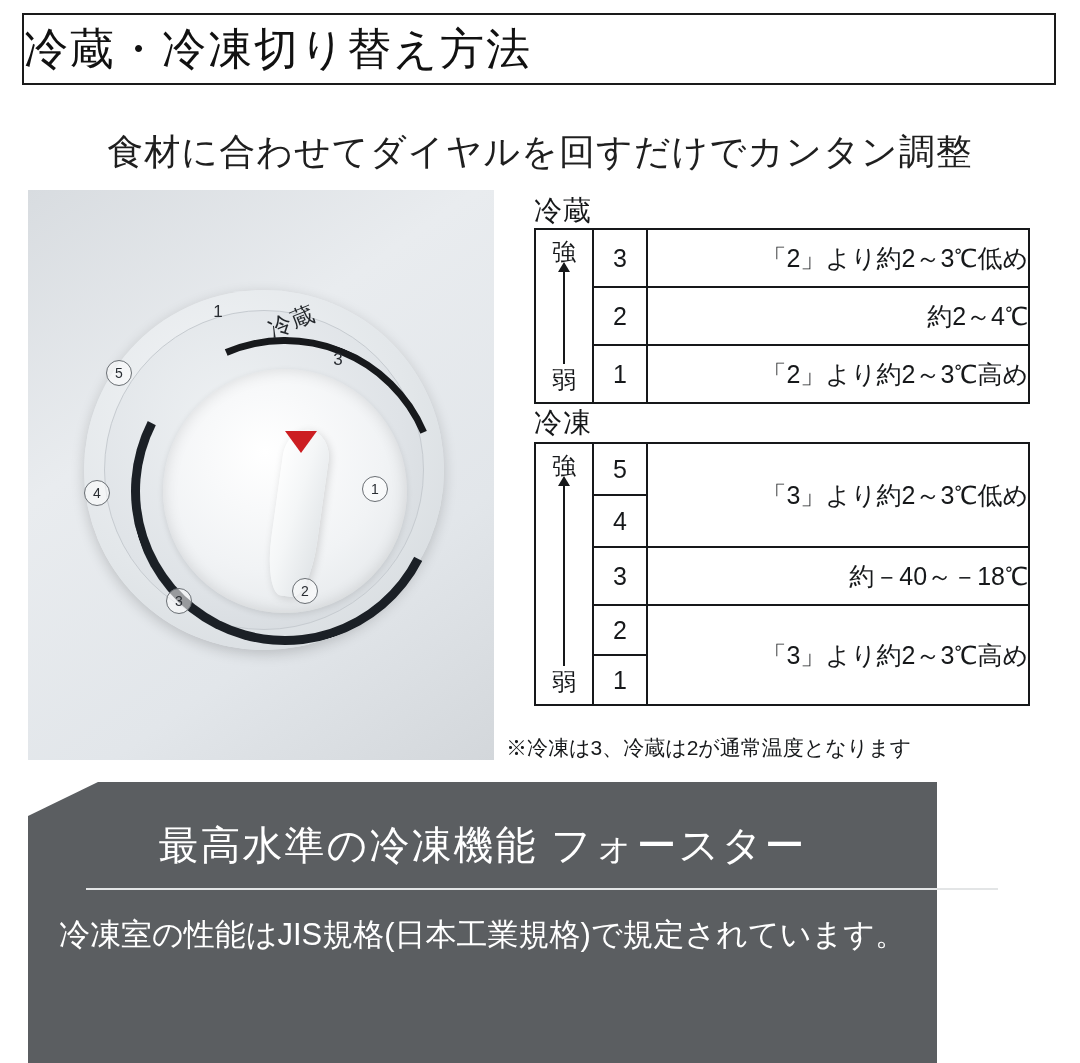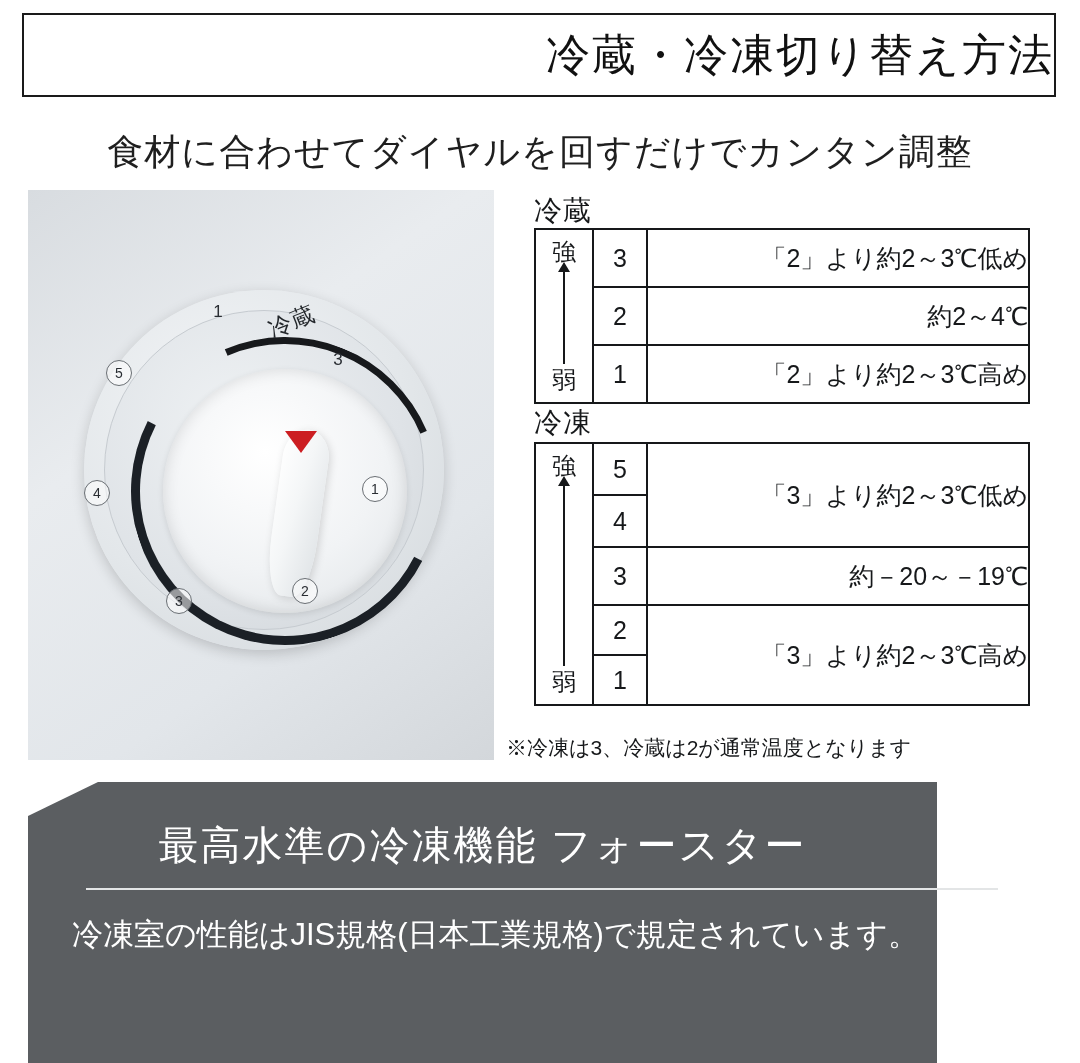--- a/index.html
+++ b/index.html
@@ -22,26 +22,26 @@
     height: 1063px;
     background: #ffffff;
   }
 
   
   .title-box {
     position: absolute;
     left: 22px;
     top: 13px;
     width: 1034px;
-    height: 84px;
+    height: 72px;
     border: 2px solid #1a1a1a;
     box-sizing: border-box;
     display: flex;
     align-items: center;
-    justify-content: flex-end;
+    justify-content: flex-start;
   }
   .title-text {
     font-size: 44px;
     letter-spacing: 2px;
     font-weight: 500;
     color: #111111;
     white-space: nowrap;
   }
 
   
@@ -264,21 +264,21 @@
   .divider {
     position: absolute;
     left: 58px;
     top: 106px;
     width: 912px;
     height: 2px;
     background: #e3e5e6;
   }
   .dark-line1 {
     position: absolute;
-    left: 13px;
+    left: 0;
     top: 132px;
     width: 100%;
     text-align: center;
     font-size: 31px;
     color: #ffffff;
     letter-spacing: 0px;
   }
   .dark-line2 {
     position: absolute;
     left: 0;
@@ -376,21 +376,21 @@
         <span class="weak">弱</span>
       </td>
       <td style="width:52px; height:50px;">5</td>
       <td class="desc" rowspan="2">「3」より約2～3℃低め</td>
     </tr>
     <tr>
       <td style="height:50px;">4</td>
     </tr>
     <tr>
       <td style="height:56px;">3</td>
-      <td class="desc">約－20～－19℃</td>
+      <td class="desc">約－40～－18℃</td>
     </tr>
     <tr>
       <td style="height:48px;">2</td>
       <td class="desc" rowspan="2">「3」より約2～3℃高め</td>
     </tr>
     <tr>
       <td style="height:48px;">1</td>
     </tr>
   </tbody>
     </table>

